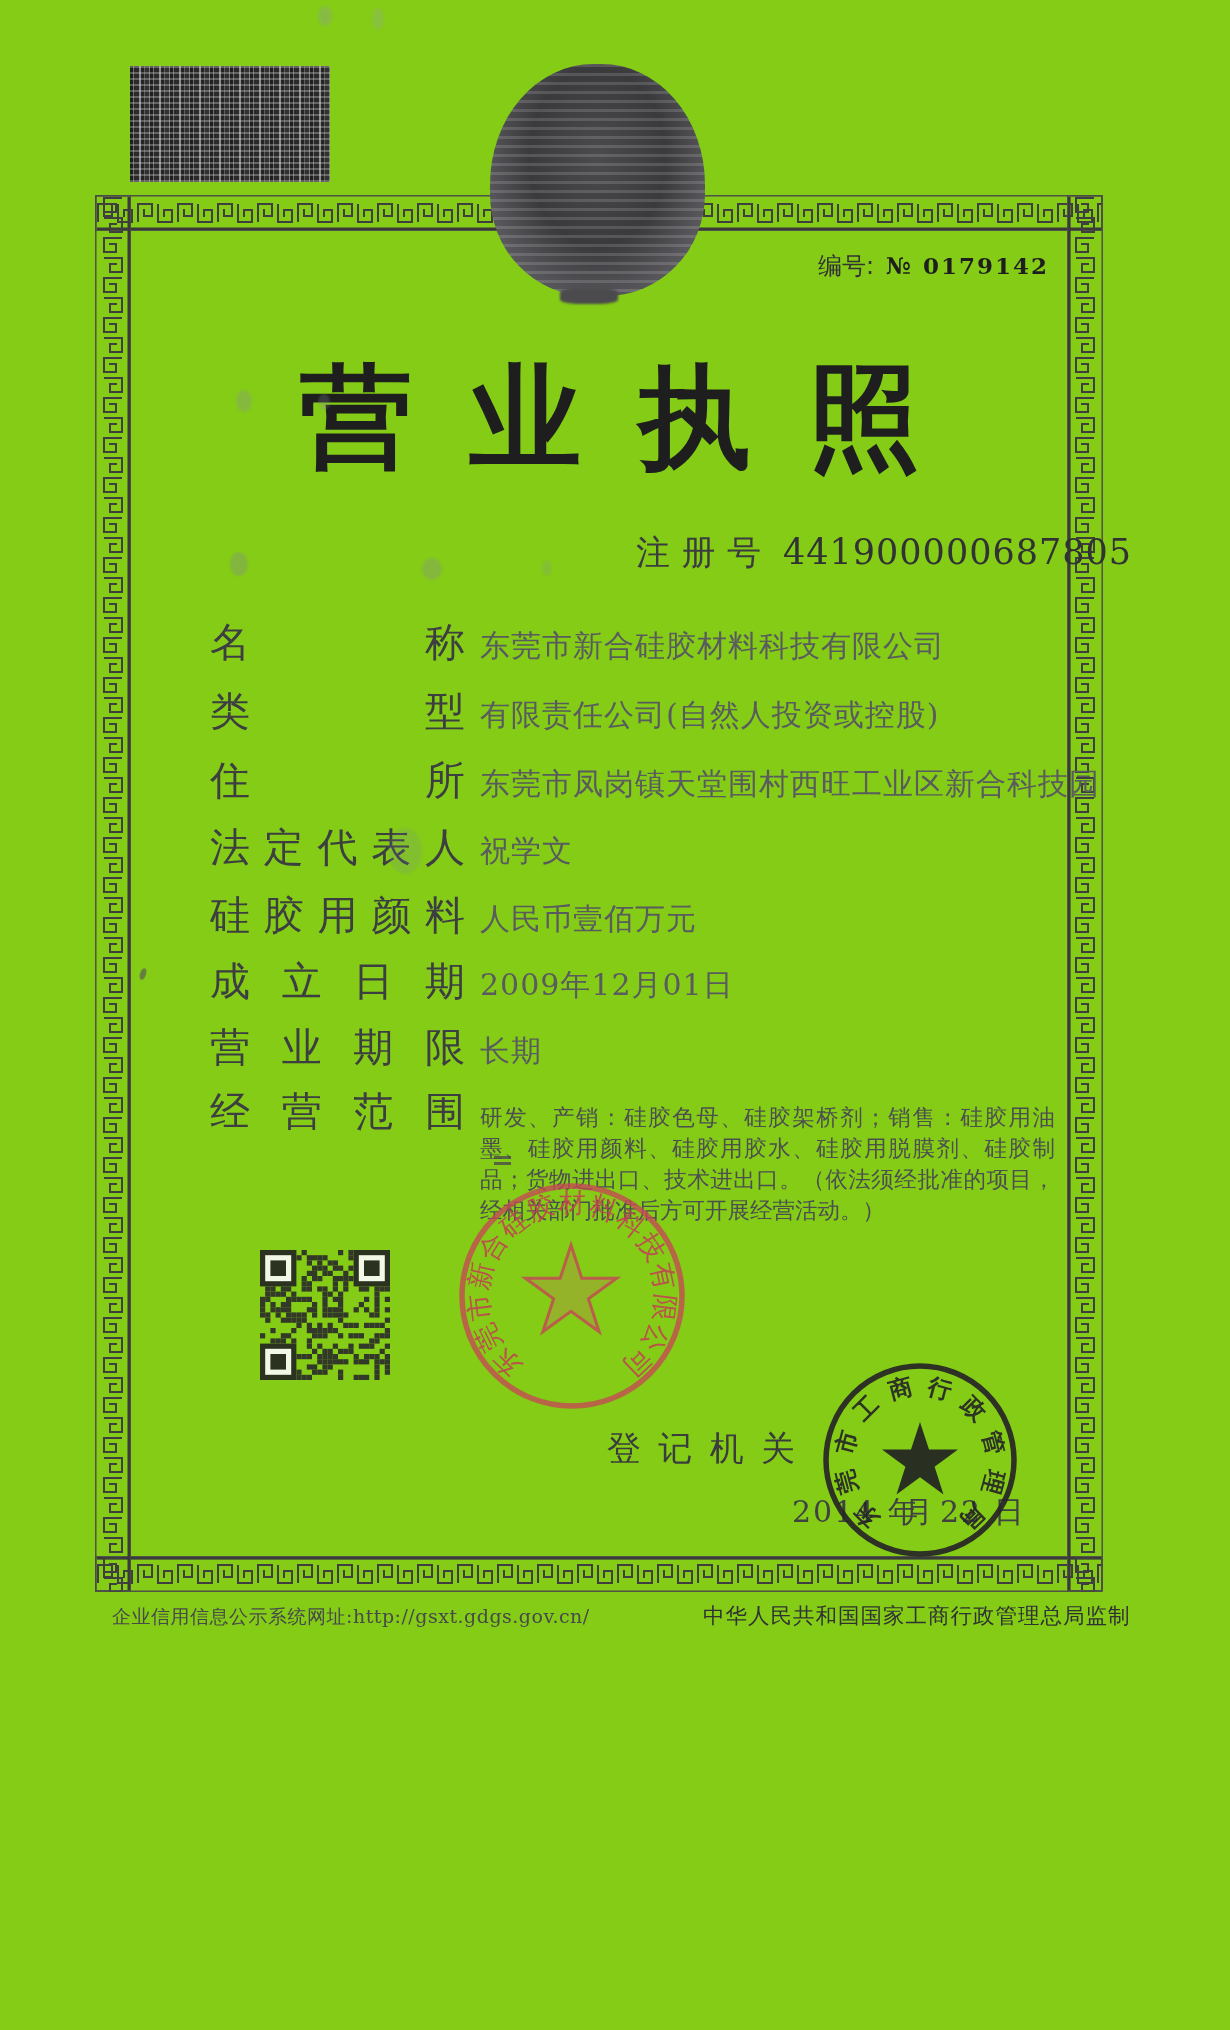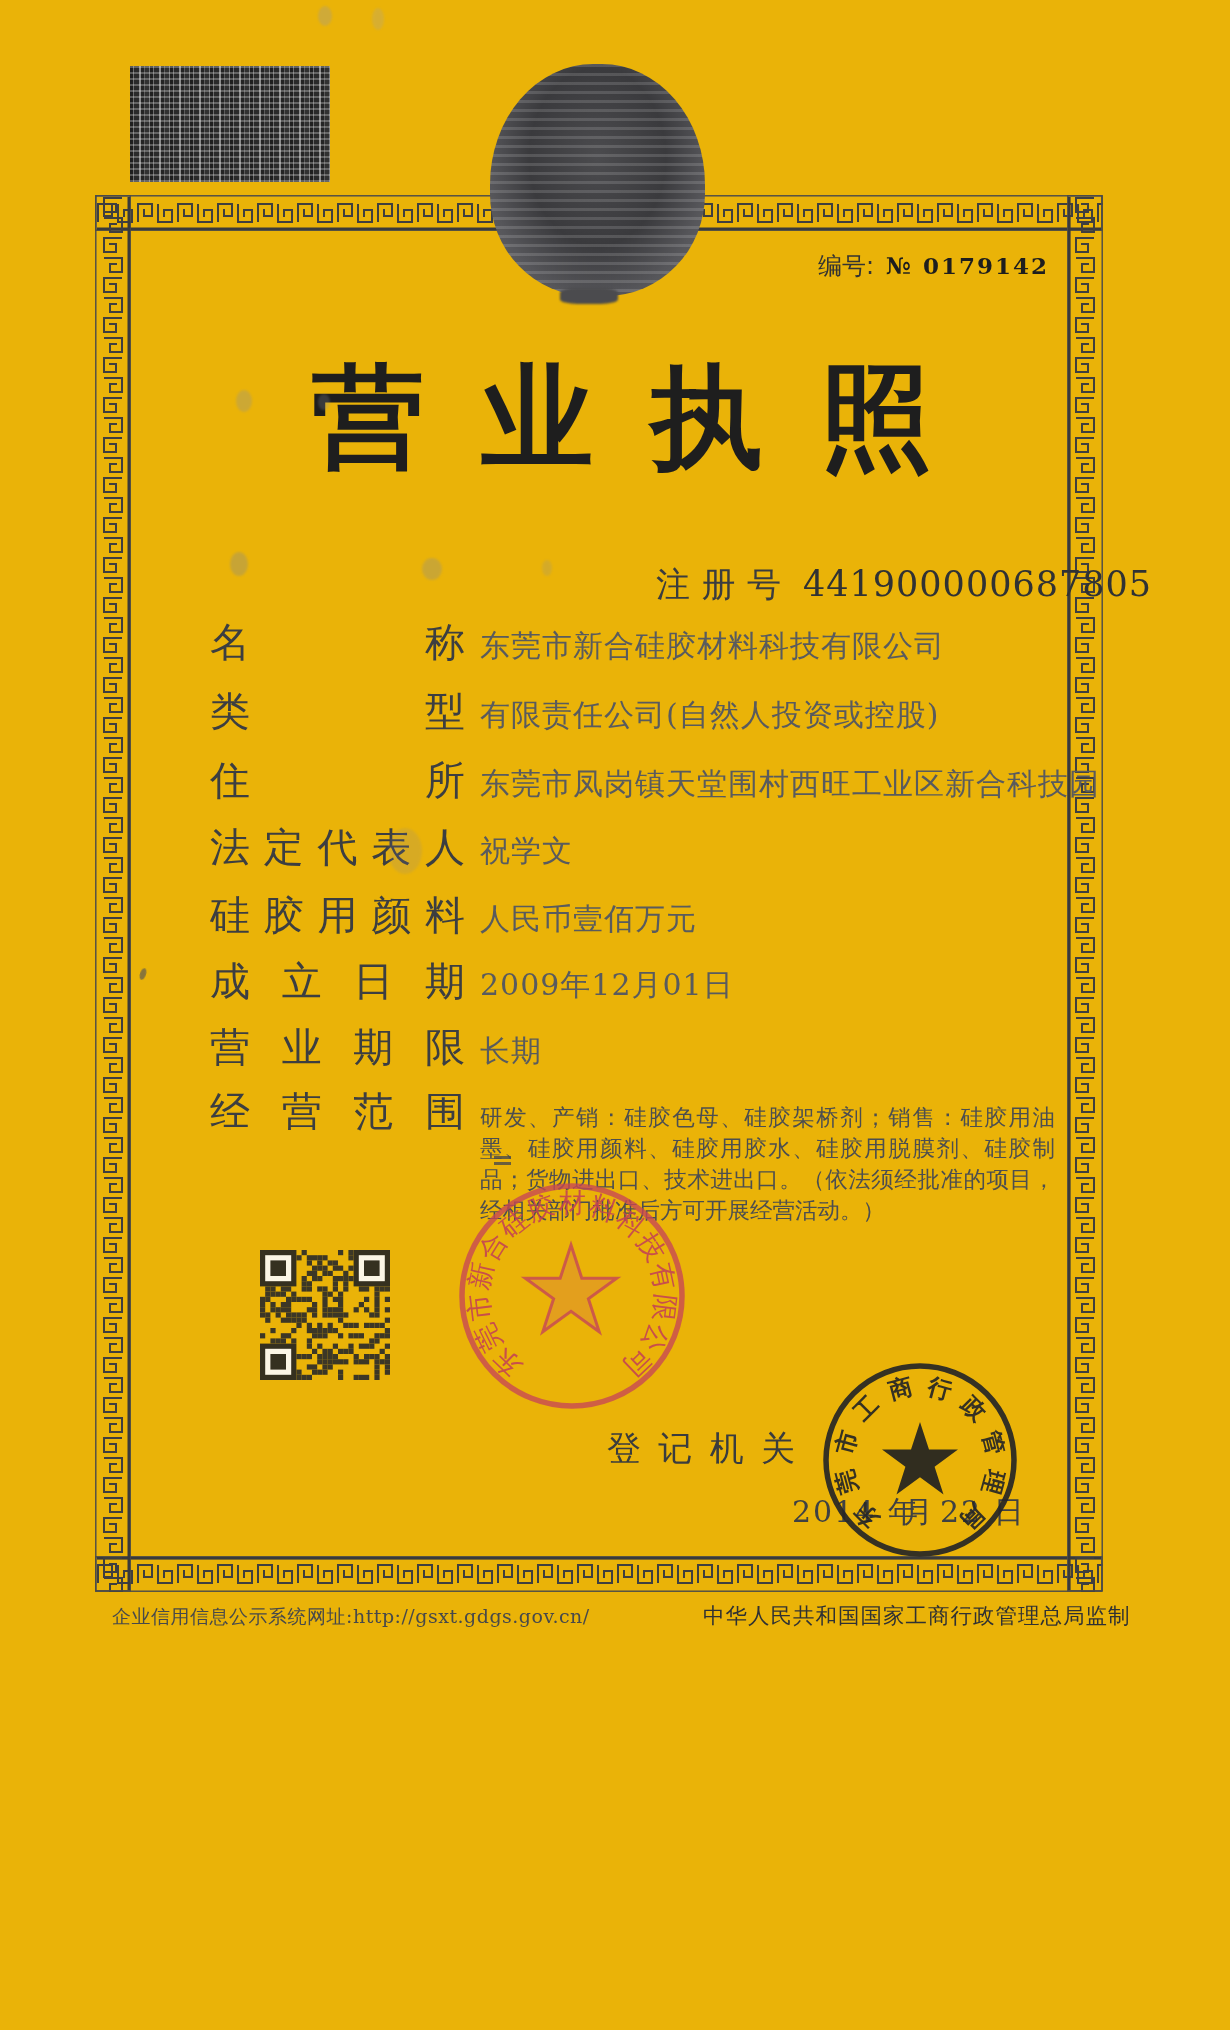--- a/index.html
+++ b/index.html
@@ -1,16 +1,16 @@
 <!DOCTYPE html>
 <html><head>
 <meta charset="utf-8">
 <style>
   html,body{margin:0;padding:0;background:#ffffff;}
-  .page{position:relative;width:1230px;height:2030px;background:#eab308;overflow:hidden;
+  .page{position:relative;width:1230px;height:2030px;background:#84cc16;overflow:hidden;
         font-family:"DejaVu Sans",sans-serif;color:#3f4144;}
   .abs{position:absolute;}
 
   
   .barcode{left:130px;top:66px;width:200px;height:116px;
     background:
       repeating-linear-gradient(0deg, rgba(255,255,255,.28) 0 2px, rgba(0,0,0,0) 2px 6px),
       repeating-linear-gradient(90deg,#171717 0 3px,#6a6a6a 3px 4px,#232323 4px 9px,#8d8d8d 9px 11px,#1c1c1c 11px 14px,#585858 14px 15px,#2a2a2a 15px 19px,#777 19px 20px);
     filter:blur(.6px) contrast(.92);}
   .emblem{left:490px;top:64px;width:215px;height:232px;
@@ -25,23 +25,23 @@
   
   .strip{position:absolute;}
 
   
   .serial-line{left:818px;top:250px;display:flex;gap:12px;align-items:baseline;}
   .serial-label{font-size:24px;color:#333;font-family:"DejaVu Sans",sans-serif;}
   .serial-no{font-size:23px;color:#1e1e1e;font-weight:700;letter-spacing:2px;font-family:"DejaVu Serif",serif;}
 
   .title{left:300px;top:352px;width:620px;font-size:112px;line-height:130px;font-weight:900;
     color:#1e1e1e;text-align:justify;text-align-last:justify;filter:blur(.4px);
-    font-family:"DejaVu Sans",sans-serif;margin-left:12px;}
-
-  .regno-line{left:656px;top:530px;display:flex;align-items:baseline;margin-top:32px;}
+    font-family:"DejaVu Sans",sans-serif;}
+
+  .regno-line{left:636px;top:530px;display:flex;align-items:baseline;}
   .regno-label{width:125px;font-size:34px;color:#3a3c3f;text-align:justify;text-align-last:justify;
     font-family:"DejaVu Serif",serif;}
   .regno-value{margin-left:22px;font-size:35px;color:#303234;letter-spacing:1px;font-family:"DejaVu Serif",serif;}
 
   .row{position:absolute;left:210px;display:flex;align-items:baseline;}
   .row .lbl{width:255px;flex:0 0 255px;font-size:40px;color:#3c3e41;text-align:justify;text-align-last:justify;
     font-family:"DejaVu Serif",serif;}
   .row .val{margin-left:15px;font-size:30px;color:#595b5e;letter-spacing:1px;white-space:nowrap;
     font-family:"DejaVu Serif",serif;}
   .row .val.scope{font-size:22.5px;line-height:31px;width:575px;white-space:normal;text-align:justify;

